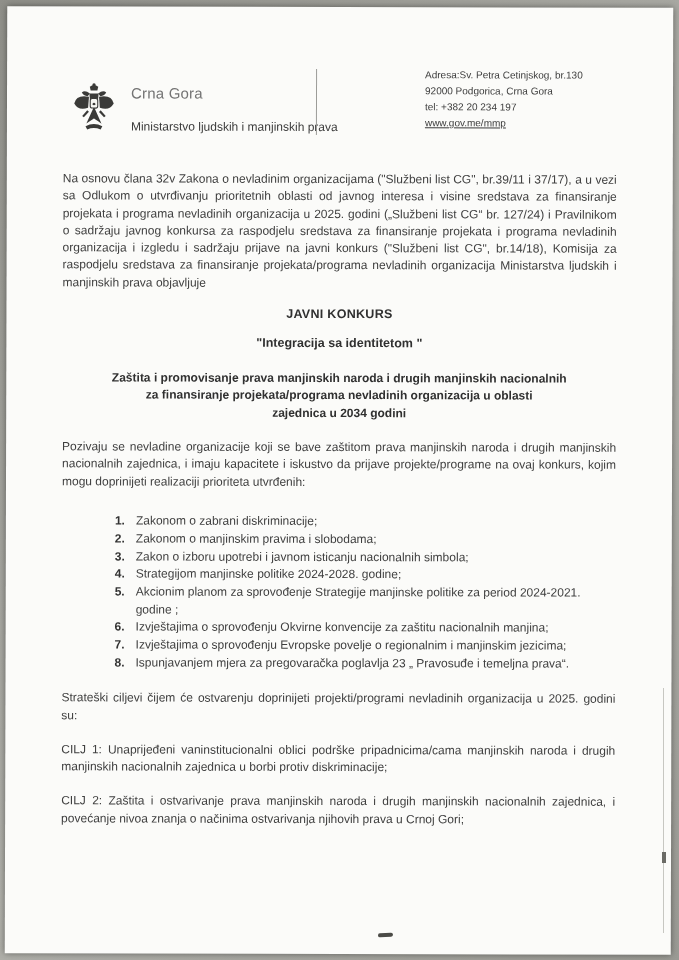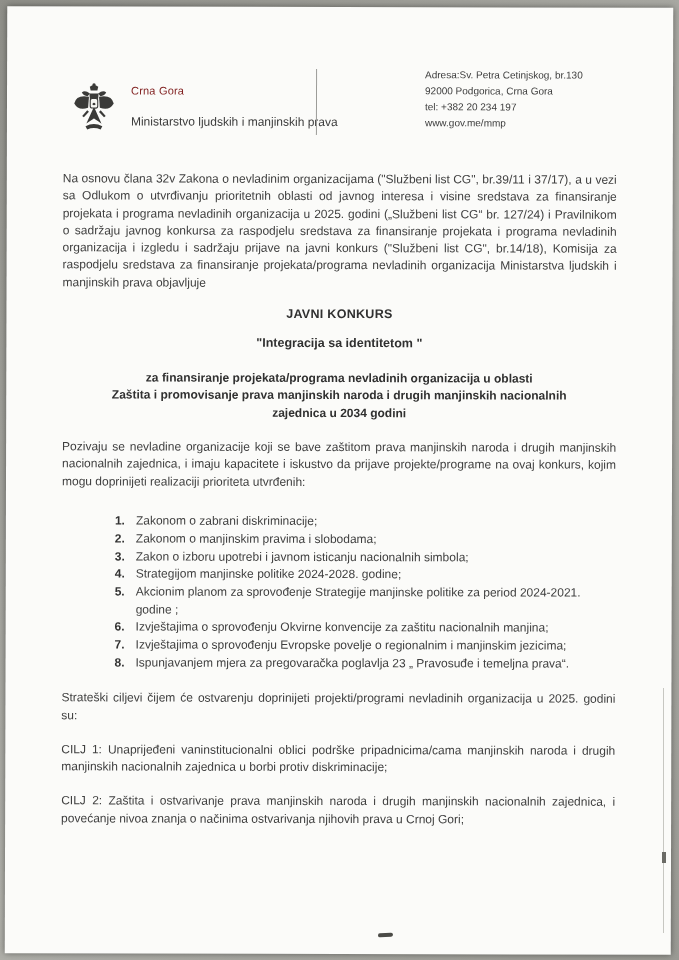--- a/index.html
+++ b/index.html
@@ -31,22 +31,22 @@
   .emblem {
     position: absolute;
     left: 10px; top: 14px;
     width: 42px; height: 54px;
   }
   .ministry-block {
     position: absolute;
     left: 68px; top: 16px;
   }
   .country-name {
-    font-size: 11px;
-    color: #7f1d1d;
+    font-size: 15px;
+    color: #737373;
     margin-bottom: 18px;
     letter-spacing: 0.2px;
   }
   .ministry-name {
     font-size: 12px;
     color: #3c3c3c;
   }
   .header-divider {
     position: absolute;
     left: 253px; top: 0;
@@ -55,20 +55,21 @@
   }
   .address-block {
     position: absolute;
     left: 362px; top: -2px;
     font-size: 10px;
     line-height: 16px;
     color: #3c3c3c;
   }
   .address-block .website {
     display: inline-block;
+    text-decoration: underline;
     color: #3c3c3c;
     cursor: pointer;
   }
 
   
   .doc-body {
     margin-top: 18px;
     font-size: 12px;
     line-height: 17.3px;
   }
@@ -180,22 +181,22 @@
 
   <div class="doc-body">
 
     <p class="para-justify intro">Na osnovu člana 32v Zakona o nevladinim organizacijama ("Službeni list CG", br.39/11 i 37/17), a u vezi sa Odlukom o utvrđivanju prioritetnih oblasti od javnog interesa i visine sredstava za finansiranje projekata i programa nevladinih organizacija u 2025. godini („Službeni list CG“ br. 127/24) i Pravilnikom o sadržaju javnog konkursa za raspodjelu sredstava za finansiranje projekata i programa nevladinih organizacija i izgledu i sadržaju prijave na javni konkurs ("Službeni list CG", br.14/18), Komisija za raspodjelu sredstava za finansiranje projekata/programa nevladinih organizacija Ministarstva ljudskih i manjinskih prava objavljuje</p>
 
     <p class="center-bold doc-title">JAVNI KONKURS</p>
 
     <p class="center-bold doc-subtitle">"Integracija sa identitetom "</p>
 
     <div class="center-bold heading-block">
+      <p>Zaštita i promovisanje prava manjinskih naroda i drugih manjinskih nacionalnih</p>
       <p>za finansiranje projekata/programa nevladinih organizacija u oblasti</p>
-      <p>Zaštita i promovisanje prava manjinskih naroda i drugih manjinskih nacionalnih</p>
       <p>zajednica u 2034 godini</p>
     </div>
 
     <p class="para-justify invitation">Pozivaju se nevladine organizacije koji se bave zaštitom prava manjinskih naroda i drugih manjinskih nacionalnih zajednica, i imaju kapacitete i iskustvo da prijave projekte/programe na ovaj konkurs, kojim mogu doprinijeti realizaciji prioriteta utvrđenih:</p>
 
     <ul class="priority-list">
       <li>
         <span class="num">1.</span>
         <span class="txt">Zakonom o zabrani diskriminacije;</span>
       </li>

